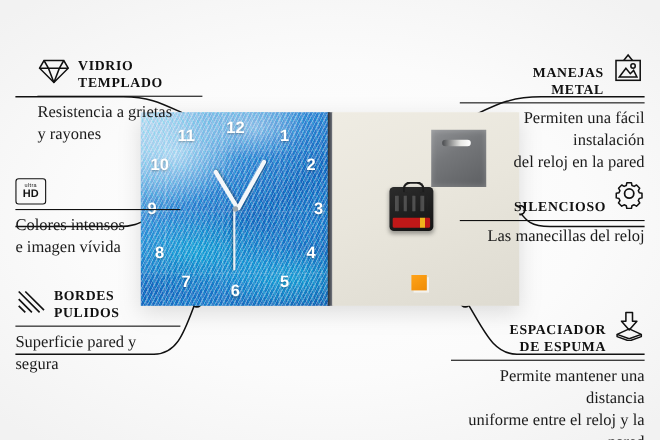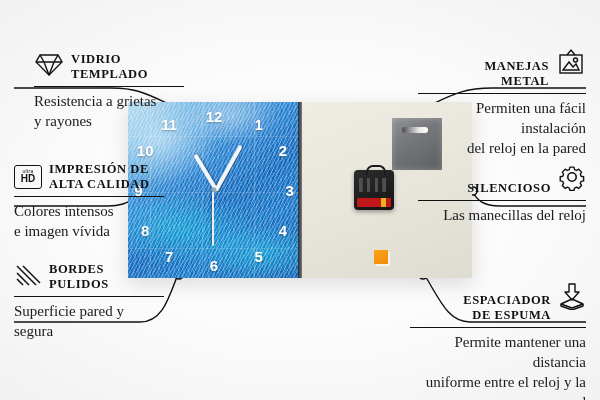--- a/index.html
+++ b/index.html
@@ -218,24 +218,20 @@
       <div>y rayones</div>
     </div>
   </div>
 
   <div class="feature left" style="left:14px;top:162px;width:150px;">
     <div class="f-head">
       <span class="icon hdbadge">
         <span class="u">ultra</span>
         <span class="h">HD</span>
       </span>
-      <div class="f-title">
-        <div>IMPRESIÓN DE</div>
-        <div>ALTA CALIDAD</div>
-      </div>
     </div>
     <div class="f-rule"></div>
     <div class="f-sub">
       <div>Colores intensos</div>
       <div>e imagen vívida</div>
     </div>
   </div>
 
   <div class="feature left" style="left:14px;top:262px;width:150px;">
     <div class="f-head">

